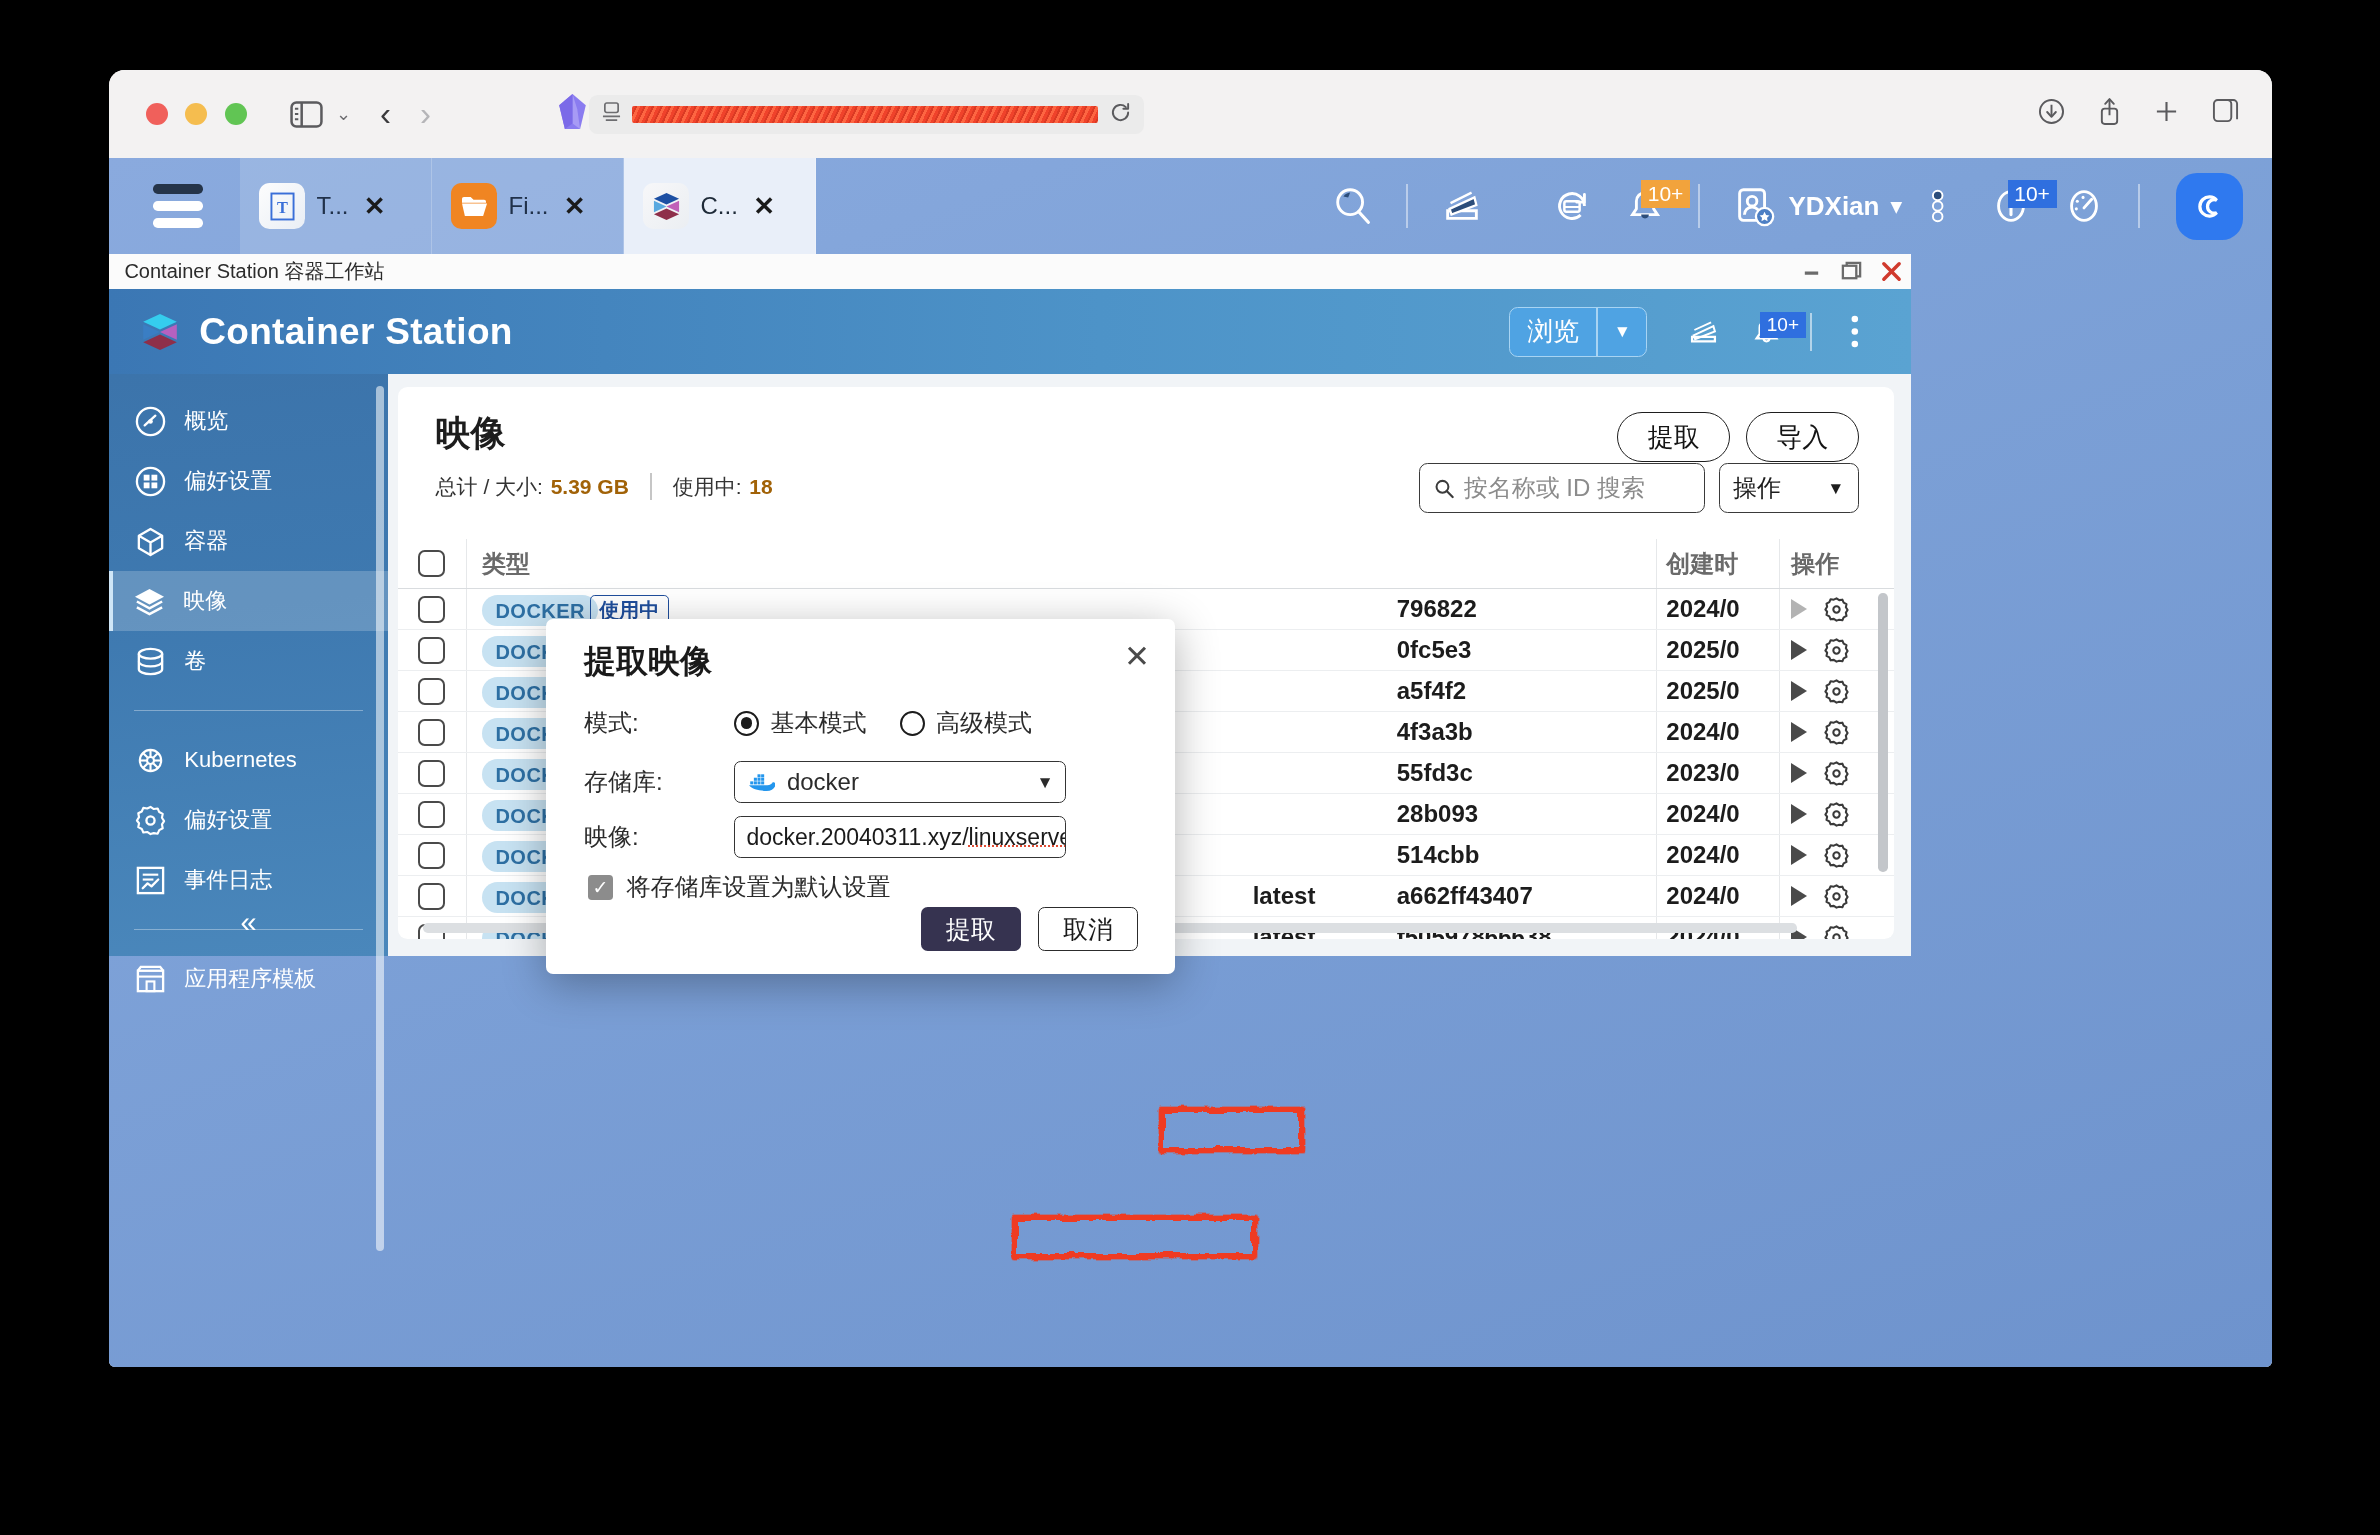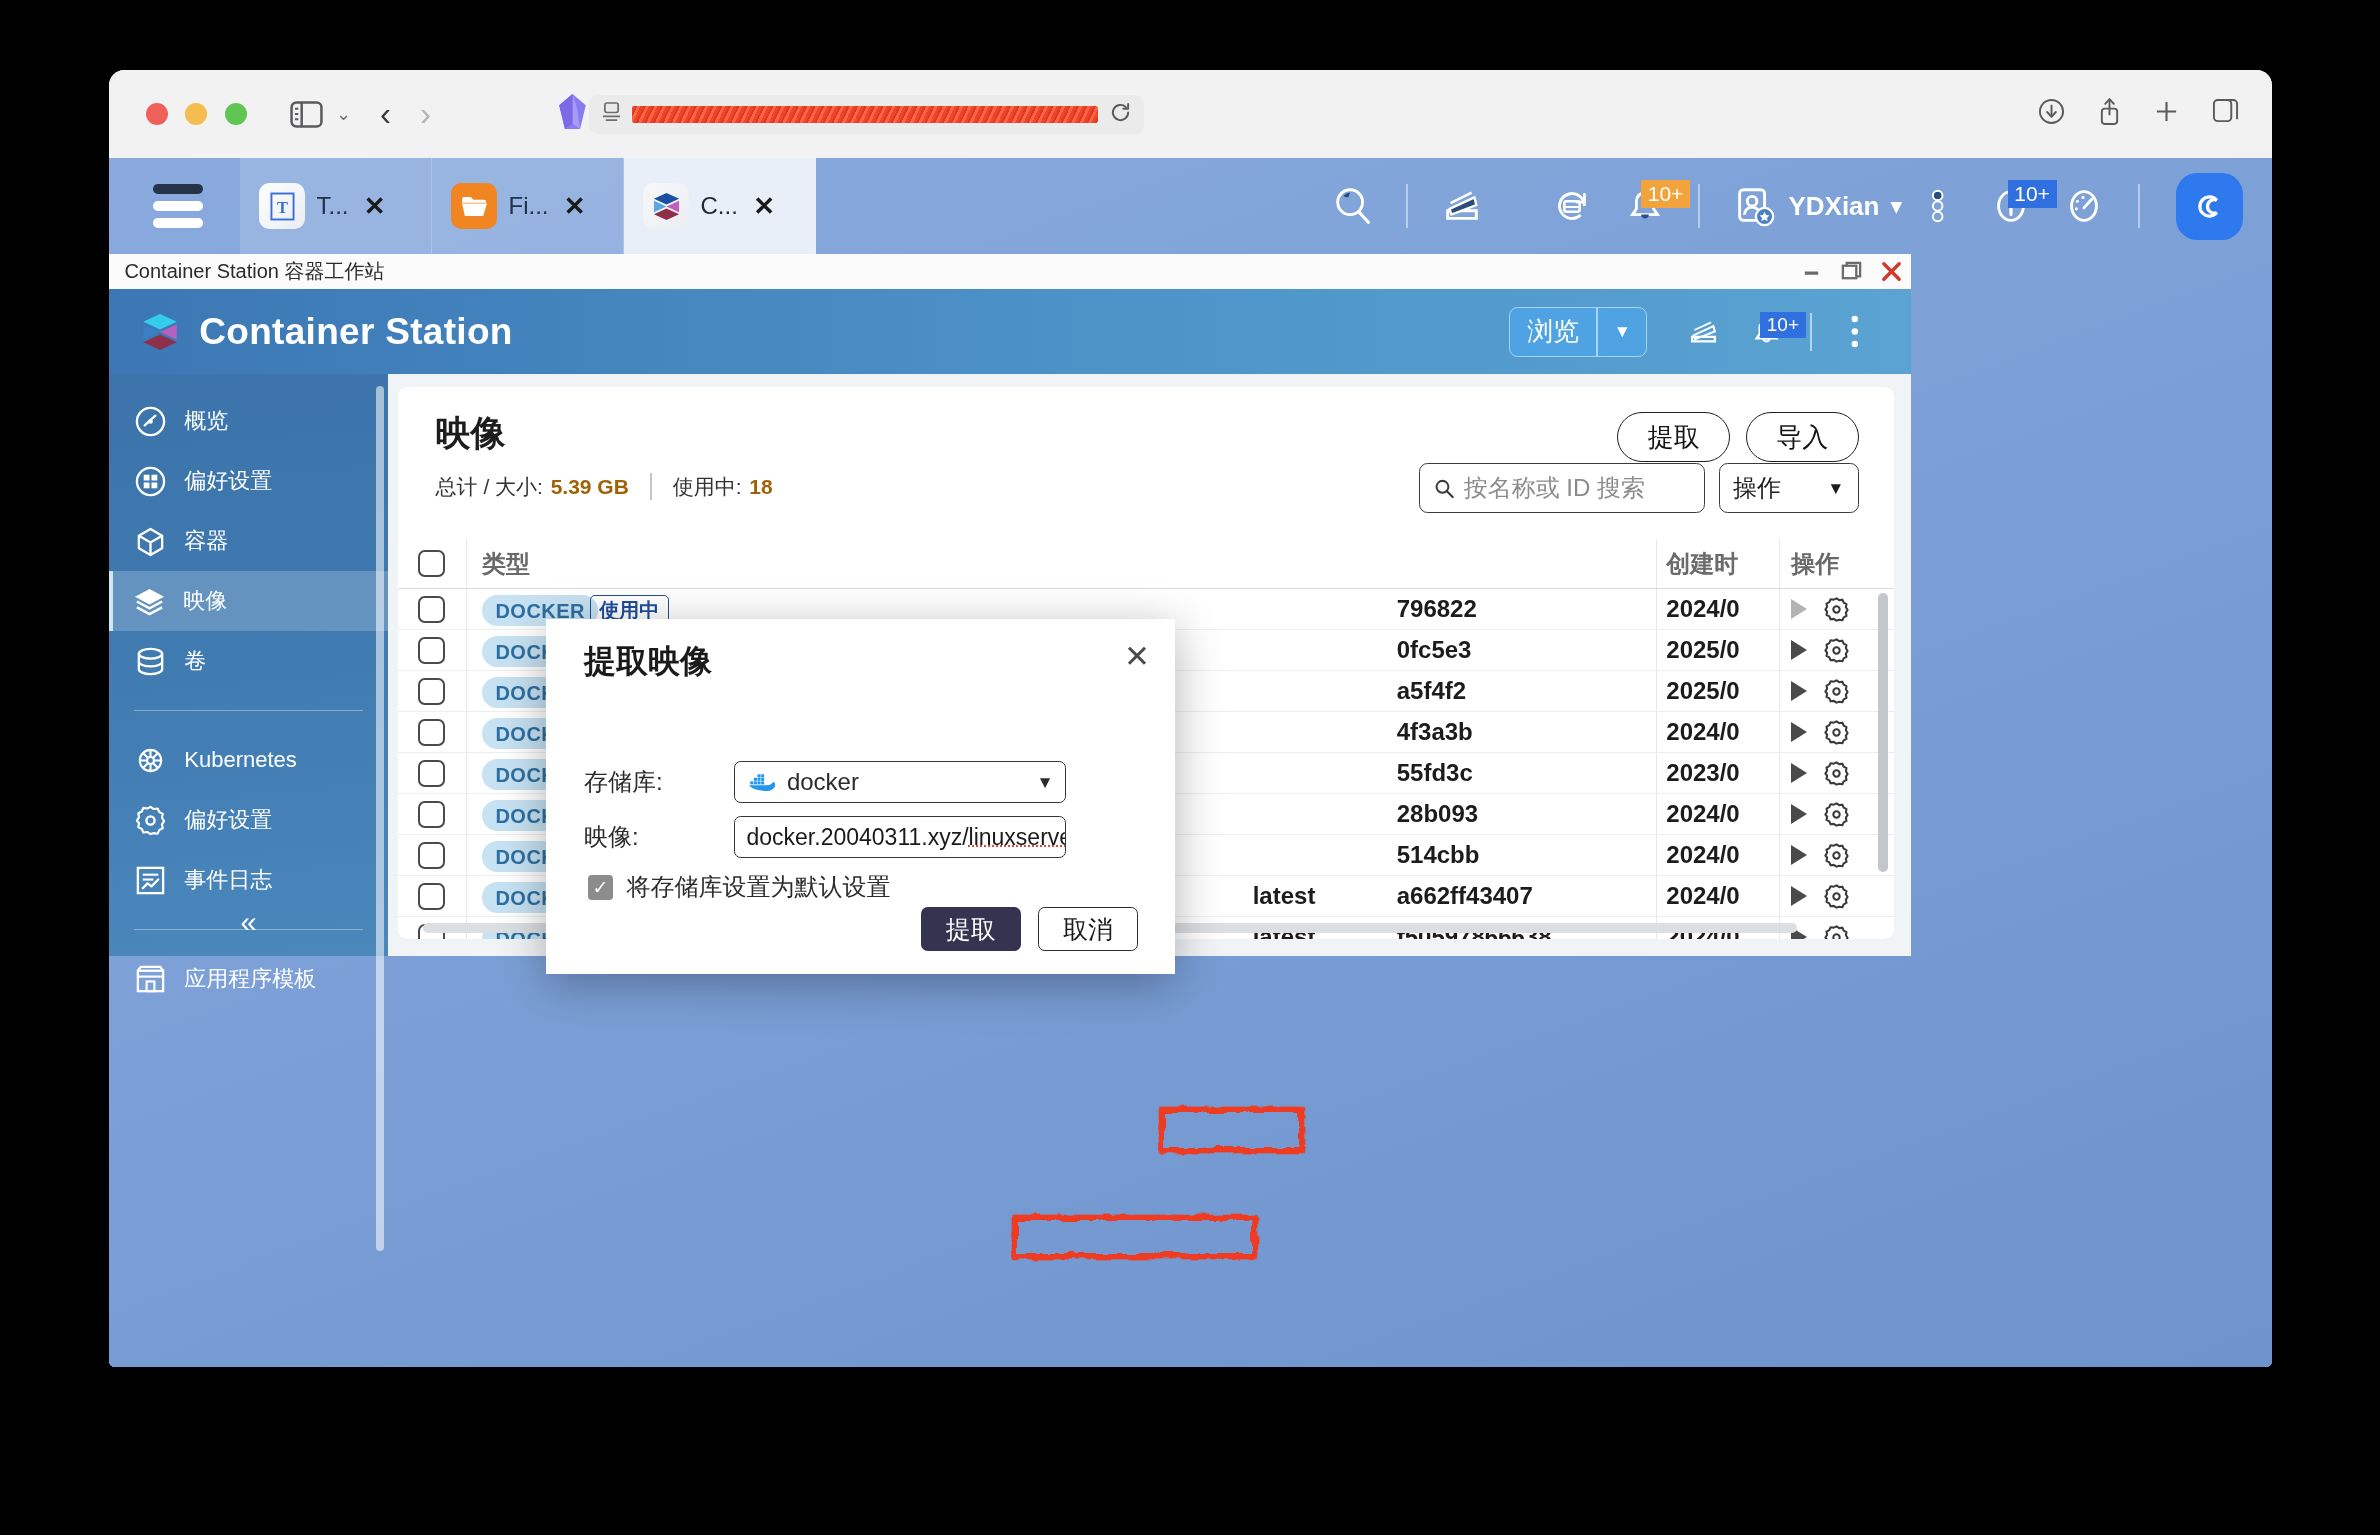--- a/index.html
+++ b/index.html
@@ -195,21 +195,21 @@
   .c-ops { width: 115px; display: flex; align-items: center; gap: 15.4px; padding-left: 11.5px; border-left: 1px solid #e6e8ea; align-self: stretch; }
   .play { width: 0; height: 0; border-left: 16.3px solid #4a4a4a; border-top: 10.6px solid transparent; border-bottom: 10.6px solid transparent; }
   .play.dim { border-left-color: #b3b3b3; }
   #table-vscroll { position: absolute; right: 5.8px; top: 54px; width: 9.6px; height: 279px; background: #c3c6ca; border-radius: 4.8px; }
   #table-hscroll { position: absolute; left: 25px; bottom: 5.8px; height: 9.6px; width: 1374px; background: #dcdfe2; border-radius: 4.8px; }
 
   
   #modal-overlay { position: absolute; inset: 0; }
   #modal {
     position: absolute; left: 437px; top: 365px; width: 629px; height: 355px;
-    background: #fff; border-radius: 0;
+    background: #fff; border-radius: 7px;
     box-shadow: 0 9.6px 44px rgba(0,0,0,.30);
   }
   #modal-title { position: absolute; left: 38px; top: 21px; font-size: 32px; font-weight: bold; color: #1a1a1a; }
   #modal-close { position: absolute; right: 25px; top: 19px; font-size: 31px; color: #4a4a4a; }
   .frow { position: absolute; left: 38px; display: flex; align-items: center; font-size: 24px; color: #2b2b2b; }
   #row-mode { top: 88px; }
   #row-repo { top: 142px; }
   #row-image { top: 197px; }
   .flabel { width: 150px; }
   .radio-wrap { display: flex; align-items: center; gap: 11.5px; margin-right: 33px; }
@@ -825,20 +825,33 @@
             </div>
           </div>
         </div>
       </div>
 
       <div id="modal-overlay">
         <div id="modal">
           <div id="modal-title">提取映像</div>
           <div id="modal-close">✕</div>
 
+          <div class="frow" id="row-mode">
+            <span class="flabel">模式:</span>
+            <span class="radio-wrap">
+              <span class="radio">
+                  <span class="dot"></span>
+                </span>
+              <span>基本模式</span>
+            </span>
+            <span class="radio-wrap">
+              <span class="radio"></span>
+              <span>高级模式</span>
+            </span>
+          </div>
 
           <div class="frow" id="row-repo">
             <span class="flabel">存储库:</span>
             <span id="repo-select">
               <svg width="27" height="21" viewBox="0 0 28 22">
                 <g fill="#2496ed">
                   <rect x="6" y="6" width="3.2" height="3.2"></rect>
                     <rect x="9.8" y="6" width="3.2" height="3.2"></rect>
                     <rect x="13.6" y="6" width="3.2" height="3.2"></rect>
                   <rect x="9.8" y="2.4" width="3.2" height="3.2"></rect>

